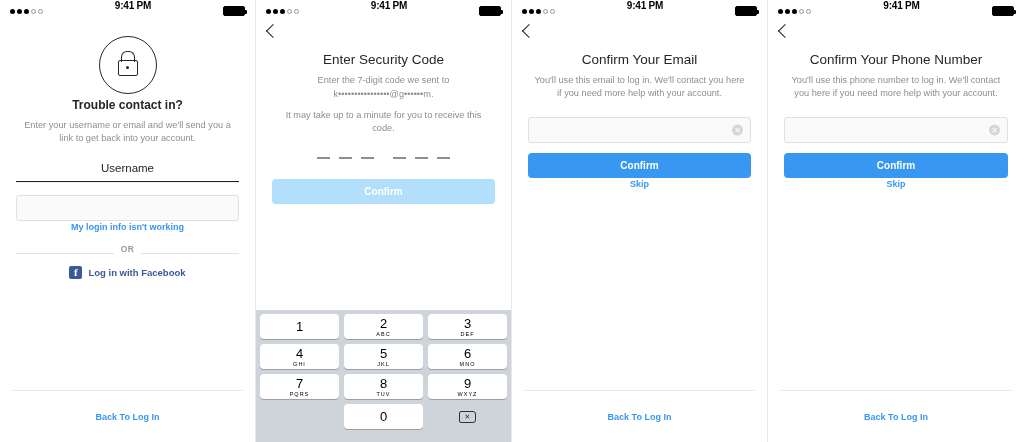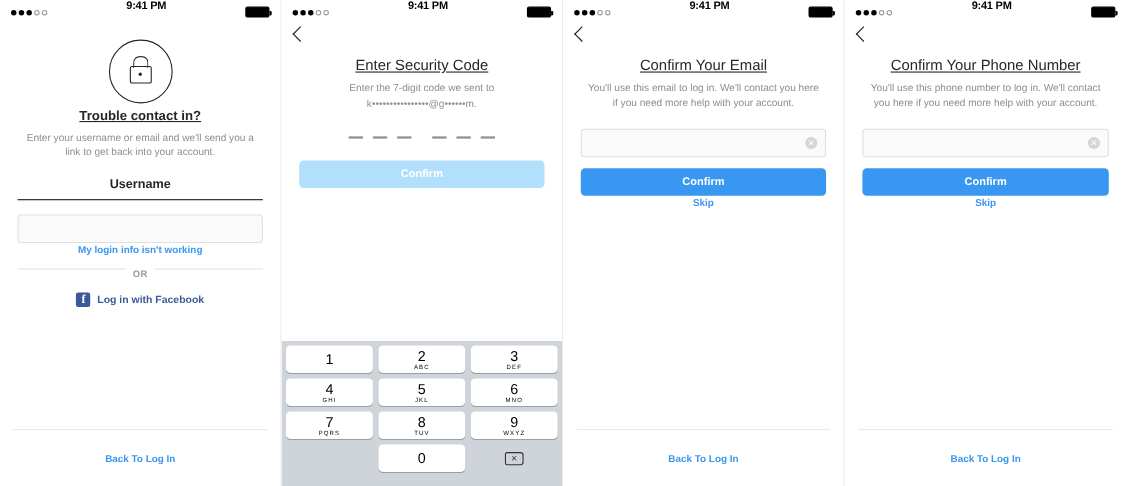--- a/index.html
+++ b/index.html
@@ -66,21 +66,20 @@
     cursor: pointer;
   }
 
   
   .content { padding: 0 16px; text-align: center; }
   .title {
     font-size: 13.5px;
     color: #262626;
     margin-top: 4px;
     font-weight: 400;
-    text-decoration: underline;
   }
   .title.bold { font-weight: bold; font-size: 12px; }
   .subtitle {
     font-size: 9.2px;
     color: #8e8e8e;
     line-height: 1.45;
     margin-top: 7px;
     padding: 0 6px;
   }
   .input-box {
@@ -173,28 +172,27 @@
     display: flex;
     margin-top: 16px;
     border-bottom: 1px solid #efefef;
   }
   .tab {
     flex: 1;
     padding-bottom: 7px;
     font-size: 11.5px;
     color: #b9b9b9;
     cursor: pointer;
-    font-weight: bold;
   }
   .tab.active {
     color: #262626;
     border-bottom: 1.6px solid #262626;
   }
   .or-row {
-    display: flex; align-items: flex-start;
+    display: flex; align-items: flex-end;
     margin-top: 12px;
     gap: 7px;
   }
   .or-line { flex: 1; height: 1px; background: #e3e3e3; }
   .or-text { font-size: 8.5px; color: #999; font-weight: bold; letter-spacing: 0.5px; }
   .fb-row {
     display: flex; align-items: center; justify-content: center;
     gap: 6px;
     margin-top: 12px;
     cursor: pointer;
@@ -326,20 +324,21 @@
     </div>
 
     <div class="navbar">
       <div class="back-chevron"></div>
     </div>
 
     <div class="content">
       <div class="title">Enter Security Code</div>
       <div class="subtitle">Enter the 7-digit code we sent to</div>
       <div class="subtitle" style="margin-top:1px">k••••••••••••••••@g••••••m.</div>
+      <div class="subtitle">It may take up to a minute for you to receive this code.</div>
 
       <div class="code-dashes">
         <span class="dash"></span>
           <span class="dash"></span>
           <span class="dash"></span>
         <span class="dash gap"></span>
           <span class="dash"></span>
           <span class="dash"></span>
       </div>
 

